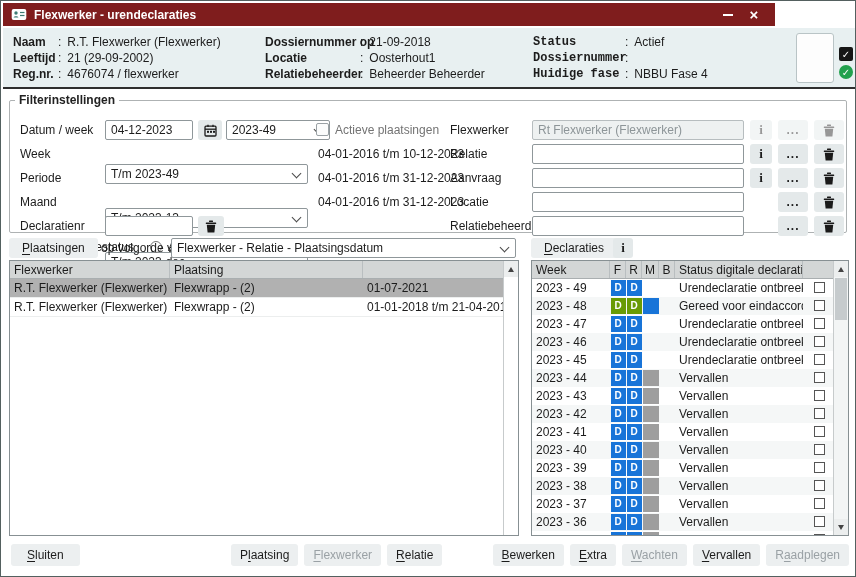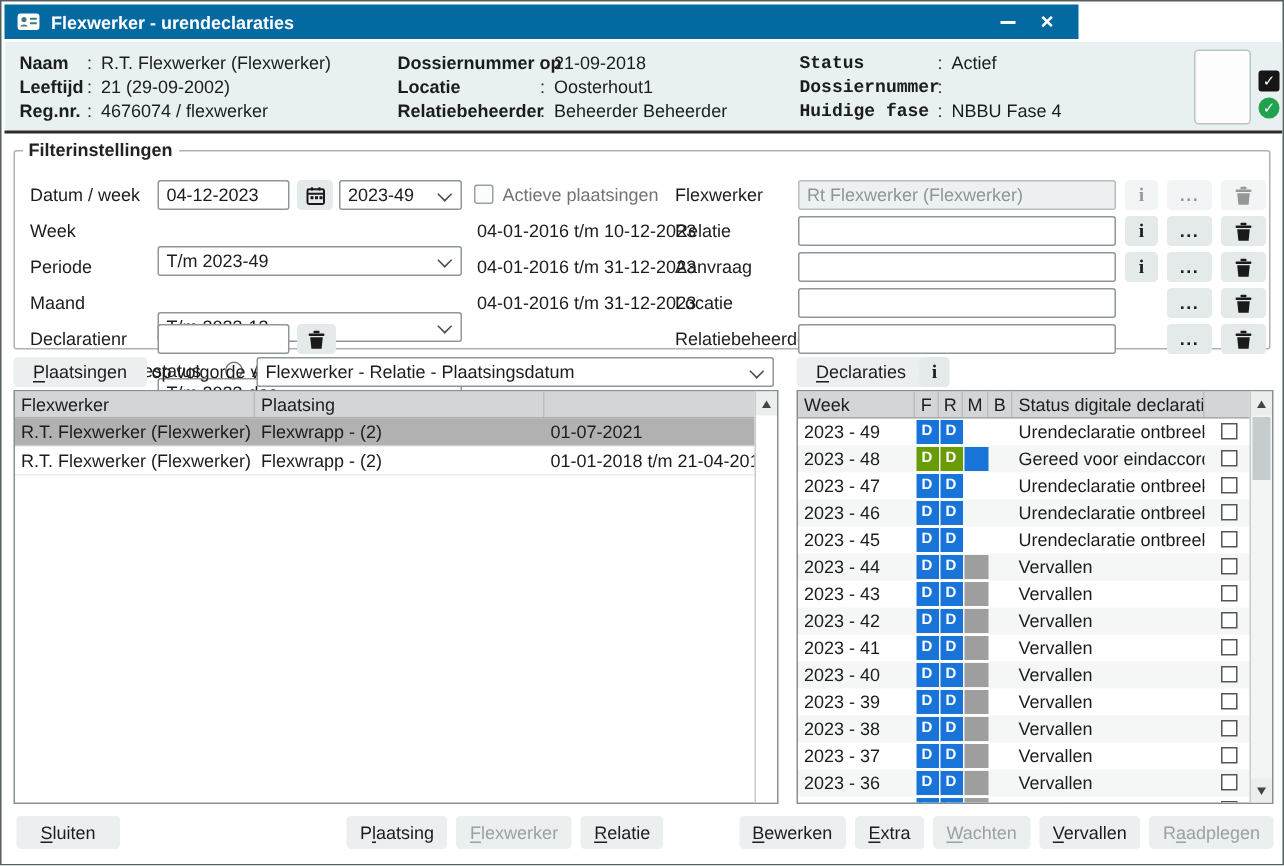--- a/index.html
+++ b/index.html
@@ -1,20 +1,20 @@
 <!DOCTYPE html>
 <html><head>
 <meta charset="utf-8">
 <style>
   * { margin:0; padding:0; box-sizing:border-box; }
   body { font-family:"Liberation Sans", sans-serif; font-size:12px; color:#1c1c1c; background:#fff; }
   #win { position:relative; width:856px; height:577px; border:1px solid #53605f; background:#fff; overflow:hidden; }
 
   
-  #titlebar { position:absolute; left:2px; top:2px; width:716px; height:23px; background:#0369a1; display:flex; align-items:center; padding:0 8px; }
+  #titlebar { position:absolute; left:2px; top:2px; width:772px; height:23px; background:#7f1d1d; display:flex; align-items:center; padding:0 8px; }
   #titlebar .ttl { color:#fff; font-weight:bold; margin-left:7px; flex:1; }
   .winbtn { width:26px; height:23px; display:flex; align-items:center; justify-content:center; color:#fff; }
   .minbar { width:10px; height:2px; background:#fff; display:block; }
   .closex { font-size:15px; font-weight:bold; line-height:1; }
 
   
   #infobar { position:absolute; left:2px; top:27px; width:852px; height:61px; background:#e8f0f1; border-bottom:2px solid #2e2e2e; }
   .icol { position:absolute; top:6px; }
   .irow { display:flex; height:16px; line-height:16px; white-space:nowrap; }
   .ilab { font-weight:bold; }
@@ -173,21 +173,21 @@
       <svg width="13" height="13" viewBox="0 0 13 13">
           <rect x="1" y="2.2" width="11" height="9.8" rx="1" fill="none" stroke="#1a1a1a" stroke-width="1.3"></rect>
           <line x1="1" y1="5.2" x2="12" y2="5.2" stroke="#1a1a1a" stroke-width="1.3"></line>
           <line x1="4" y1="0.8" x2="4" y2="3" stroke="#1a1a1a" stroke-width="1.3"></line>
           <line x1="9" y1="0.8" x2="9" y2="3" stroke="#1a1a1a" stroke-width="1.3"></line>
           <rect x="3" y="6.8" width="2" height="2" fill="#1a1a1a"></rect>
           <rect x="6" y="6.8" width="2" height="2" fill="#1a1a1a"></rect>
           <rect x="9" y="6.8" width="2" height="2" fill="#1a1a1a"></rect>
         </svg>
     </span>
-    <div class="abs sel" style="left:216px;top:13px;width:82px;"><span>2023-49</span><span class="chev"></span></div>
+    <div class="abs sel" style="left:216px;top:13px;width:104px;"><span>2023-49</span><span class="chev"></span></div>
     <span class="abs cbx" style="left:306px;top:16px;"></span>
     <span class="abs graylab" style="left:325px;top:13px;">Actieve plaatsingen</span>
 
     <span class="abs flab" style="left:10px;top:37px;">Week</span>
     <div class="abs sel" style="left:95px;top:37px;width:203px;"><span>T/m 2023-49</span><span class="chev"></span></div>
     <span class="abs rangetxt" style="left:308px;top:37px;">04-01-2016 t/m 10-12-2023</span>
 
     <span class="abs flab" style="left:10px;top:61px;">Periode</span>
     <div class="abs sel" style="left:95px;top:61px;width:203px;"><span>T/m 2023-13</span><span class="chev"></span></div>
     <span class="abs rangetxt" style="left:308px;top:61px;">04-01-2016 t/m 31-12-2023</span>

